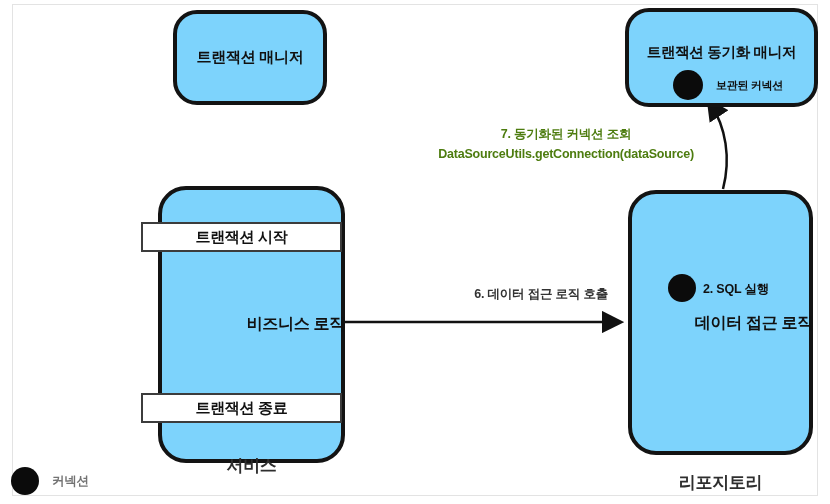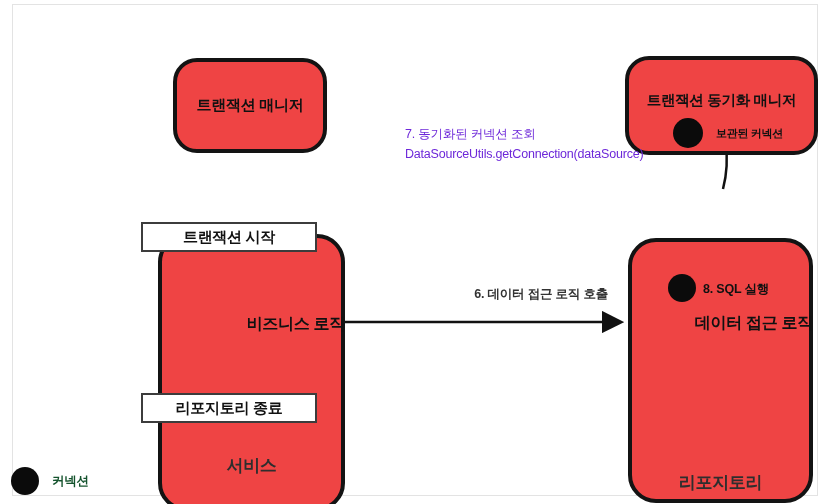--- a/index.html
+++ b/index.html
@@ -31,24 +31,23 @@
     left: 0;
     top: 0;
     width: 830px;
     height: 504px;
     z-index: 1;
   }
   .box {
     position: absolute;
     border: 4px solid #131313;
     border-radius: 24px;
-    background: #ef4444;
+    background: #7dd3fc;
     box-sizing: border-box;
     z-index: 2;
-    margin-top: 48px;
   }
   .tx-manager {
     left: 173px;
     top: 10px;
     width: 154px;
     height: 95px;
     display: flex;
     align-items: center;
     justify-content: center;
   }
@@ -96,21 +95,21 @@
   .service {
     left: 158px;
     top: 186px;
     width: 187px;
     height: 277px;
     border-radius: 28px;
   }
   .bar {
     position: absolute;
     left: 141px;
-    width: 176px;
+    width: 201px;
     height: 30px;
     background: #ffffff;
     border: 2px solid #3c3c3c;
     box-sizing: border-box;
     display: flex;
     align-items: center;
     justify-content: center;
     font-weight: bold;
     font-size: 15px;
     letter-spacing: -0.3px;
@@ -162,25 +161,25 @@
     font-weight: bold;
     font-size: 16px;
     letter-spacing: -0.3px;
     z-index: 3;
   }
   .step7 {
     position: absolute;
     left: 405px;
     top: 124px;
     width: 322px;
-    text-align: left;
-    font-weight: normal;
+    text-align: center;
+    font-weight: bold;
     font-size: 12.5px;
     line-height: 20px;
-    color: #6d28d9;
+    color: #4d7c0f;
     letter-spacing: -0.2px;
     z-index: 2;
   }
   .step6 {
     position: absolute;
     left: 358px;
     top: 286px;
     width: 250px;
     text-align: right;
     font-weight: bold;
@@ -198,21 +197,21 @@
     gap: 13px;
     z-index: 3;
   }
   .legend-dot {
     width: 28px;
     height: 28px;
   }
   .legend-label {
     font-weight: bold;
     font-size: 12.5px;
-    color: #14532d;
+    color: #737373;
     letter-spacing: -0.2px;
   }
   .footer-label {
     position: absolute;
     text-align: center;
     font-weight: bold;
     font-size: 17px;
     color: #2e2e2e;
     letter-spacing: -0.3px;
     z-index: 2;
@@ -254,29 +253,29 @@
 
   <div class="box service"></div>
 
   <div class="bar bar-begin">
     <span>트랜잭션 시작</span>
   </div>
 
   <div class="biz-logic">비즈니스 로직</div>
 
   <div class="bar bar-end">
-    <span>리포지토리 종료</span>
+    <span>트랜잭션 종료</span>
   </div>
 
   <div class="step6">6. 데이터 접근 로직 호출</div>
 
   <div class="box repository"></div>
 
   <span class="dot repo-dot"></span>
-  <span class="sql-label">8. SQL 실행</span>
+  <span class="sql-label">2. SQL 실행</span>
   <div class="data-access">데이터 접근 로직</div>
 
   <div class="legend">
     <span class="dot legend-dot"></span>
     <span class="legend-label">커넥션</span>
   </div>
 
   <div class="footer-label footer-service">서비스</div>
   <div class="footer-label footer-repo">리포지토리</div>
 

